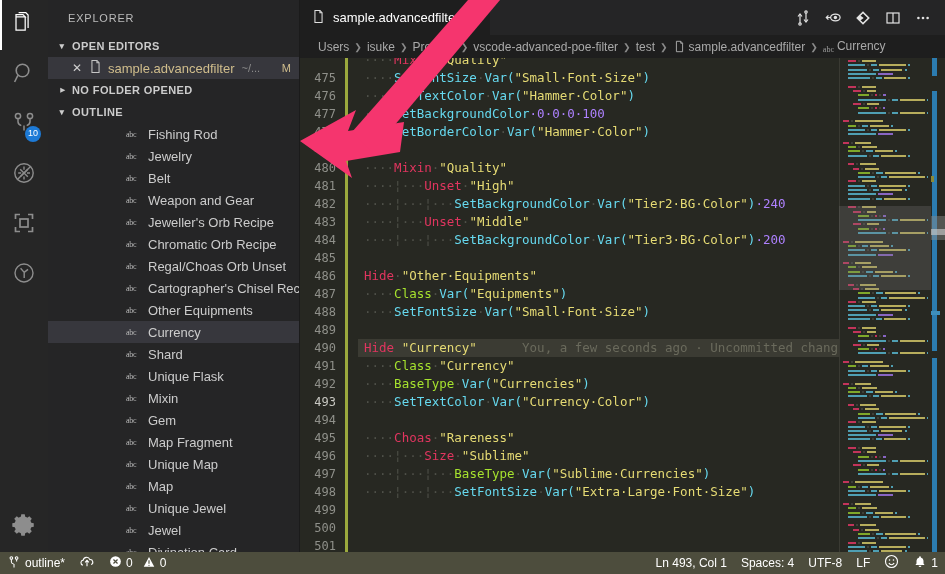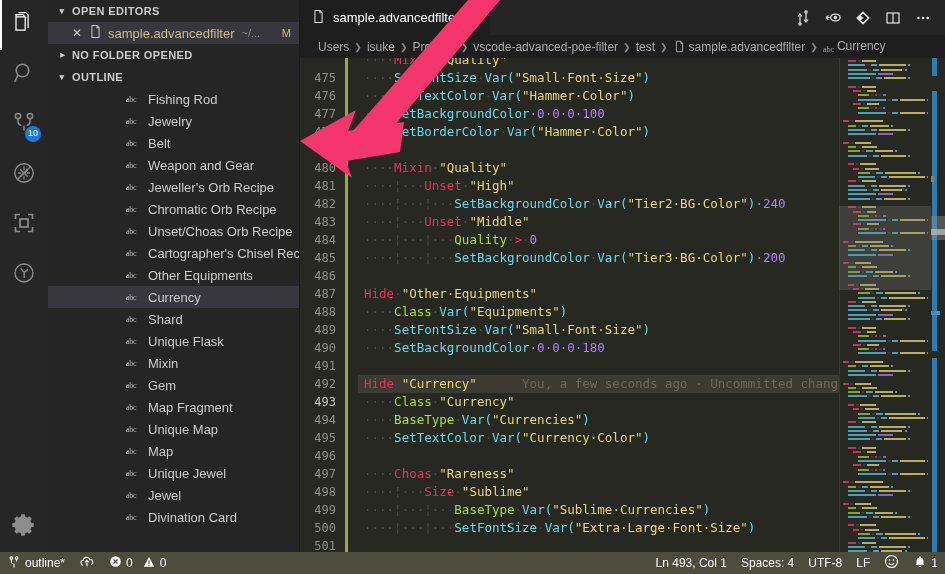--- a/index.html
+++ b/index.html
@@ -232,20 +232,21 @@
         <span>
           <svg width="26" height="26" viewBox="0 0 24 24" fill="currentColor">
             <path d="M12 8.3a3.7 3.7 0 100 7.4 3.7 3.7 0 000-7.4zm0 5.6a1.9 1.9 0 110-3.8 1.9 1.9 0 010 3.8z"></path>
             <path d="M21 13.6v-3.2l-2.3-.4a6.9 6.9 0 00-.8-1.9l1.3-1.9-2.3-2.3-1.9 1.3a6.9 6.9 0 00-1.9-.8L12.7 2H9.5l-.4 2.4a6.9 6.9 0 00-1.9.8L5.3 3.9 3 6.2l1.3 1.9a6.9 6.9 0 00-.8 1.9L1.2 10.4v3.2l2.3.4c.2.7.5 1.3.8 1.9L3 17.8l2.3 2.3 1.9-1.3c.6.4 1.2.6 1.9.8l.4 2.4h3.2l.4-2.4c.7-.2 1.3-.4 1.9-.8l1.9 1.3 2.3-2.3-1.3-1.9c.4-.6.6-1.2.8-1.9L21 13.6z"></path>
           </svg>
         </span>
       </div>
     </div>
 
     <div class="sidebar">
+      <div class="sb-title">EXPLORER</div>
 
       <div class="sb-section-head">
         <span class="twisty">▾</span>
         <span>OPEN EDITORS</span>
       </div>
 
       <div class="oe-row">
         <span class="oe-close">✕</span>
         <span class="file-glyph">
           <svg width="15" height="15" viewBox="0 0 16 16" fill="none" stroke="#c5c5c5" stroke-width="1.1">
@@ -288,21 +289,21 @@
           <div class="ol-row">
             <span class="abc-ic">abc</span>
             <span class="ol-label">Jeweller's Orb Recipe</span>
           </div>
           <div class="ol-row">
             <span class="abc-ic">abc</span>
             <span class="ol-label">Chromatic Orb Recipe</span>
           </div>
           <div class="ol-row">
             <span class="abc-ic">abc</span>
-            <span class="ol-label">Unset/Choas Orb Recipe</span>
+            <span class="ol-label">Regal/Choas Orb Unset</span>
           </div>
           <div class="ol-row">
             <span class="abc-ic">abc</span>
             <span class="ol-label">Cartographer's Chisel Recipe</span>
           </div>
           <div class="ol-row">
             <span class="abc-ic">abc</span>
             <span class="ol-label">Other Equipments</span>
           </div>
           <div class="ol-row selected">
@@ -465,27 +466,25 @@
               <div class="cl"><span class="ig">····</span><span class="kw">Mixin</span><span class="ig"> </span><span class="str">"Quality"</span></div>
               <div class="cl"><span class="ig">····</span><span class="fn">SetFontSize</span><span class="ig">·</span><span class="fn">Var(</span><span class="str">"Small·Font·Size"</span><span class="fn">)</span></div>
               <div class="cl"><span class="ig">····</span><span class="fn">SetTextColor</span><span class="ig">·</span><span class="fn">Var(</span><span class="str">"Hammer·Color"</span><span class="fn">)</span></div>
               <div class="cl"><span class="ig">····</span><span class="fn">SetBackgroundColor</span><span class="num">·0·0·0·100</span></div>
               <div class="cl"><span class="ig">····</span><span class="fn">SetBorderColor</span><span class="ig">·</span><span class="fn">Var(</span><span class="str">"Hammer·Color"</span><span class="fn">)</span></div>
               <div class="cl"></div>
               <div class="cl"><span class="ig">····</span><span class="kw">Mixin</span><span class="ig">·</span><span class="str">"Quality"</span></div>
               <div class="cl"><span class="ig">····</span><span class="ig">¦···</span><span class="kw">Unset</span><span class="ig">·</span><span class="str">"High"</span></div>
               <div class="cl"><span class="ig">····</span><span class="ig">¦···</span><span class="ig">¦···</span><span class="fn">SetBackgroundColor</span><span class="ig">·</span><span class="fn">Var(</span><span class="str">"Tier2·BG·Color"</span><span class="fn">)</span><span class="num">·240</span></div>
               <div class="cl"><span class="ig">····</span><span class="ig">¦···</span><span class="kw">Unset</span><span class="ig">·</span><span class="str">"Middle"</span></div>
-              <div class="cl"><span class="ig">····</span><span class="ig">¦···</span><span class="ig">¦···</span><span class="prop">Quality</span><span class="ig">·</span><span class="op">&gt;</span><span class="ig">·</span><span class="num">0</span></div>
               <div class="cl"><span class="ig">····</span><span class="ig">¦···</span><span class="ig">¦···</span><span class="fn">SetBackgroundColor</span><span class="ig">·</span><span class="fn">Var(</span><span class="str">"Tier3·BG·Color"</span><span class="fn">)</span><span class="num">·200</span></div>
               <div class="cl"></div>
               <div class="cl"><span class="kw">Hide</span><span class="ig">·</span><span class="str">"Other·Equipments"</span></div>
               <div class="cl"><span class="ig">····</span><span class="prop">Class</span><span class="ig">·</span><span class="fn">Var(</span><span class="str">"Equipments"</span><span class="fn">)</span></div>
               <div class="cl"><span class="ig">····</span><span class="fn">SetFontSize</span><span class="ig">·</span><span class="fn">Var(</span><span class="str">"Small·Font·Size"</span><span class="fn">)</span></div>
-              <div class="cl"><span class="ig">····</span><span class="fn">SetBackgroundColor</span><span class="num">·0·0·0·180</span></div>
               <div class="cl"></div>
               <div class="cl current"><span class="kw">Hide</span><span class="ig"> </span><span class="str">"Currency"</span><span class="blame">      You, a few seconds ago · Uncommitted changes</span></div>
               <div class="cl"><span class="ig">····</span><span class="prop">Class</span><span class="ig">·</span><span class="str">"Currency"</span></div>
               <div class="cl"><span class="ig">····</span><span class="prop">BaseType</span><span class="ig">·</span><span class="fn">Var(</span><span class="str">"Currencies"</span><span class="fn">)</span></div>
               <div class="cl"><span class="ig">····</span><span class="fn">SetTextColor</span><span class="ig">·</span><span class="fn">Var(</span><span class="str">"Currency·Color"</span><span class="fn">)</span></div>
               <div class="cl"></div>
               <div class="cl"><span class="ig">····</span><span class="kw">Choas</span><span class="ig">·</span><span class="str">"Rareness"</span></div>
               <div class="cl"><span class="ig">····</span><span class="ig">¦···</span><span class="kw">Size</span><span class="ig">·</span><span class="str">"Sublime"</span></div>
               <div class="cl"><span class="ig">····</span><span class="ig">¦···</span><span class="ig">¦···</span><span class="prop">BaseType</span><span class="ig">·</span><span class="fn">Var(</span><span class="str">"Sublime·Currencies"</span><span class="fn">)</span></div>
               <div class="cl"><span class="ig">····</span><span class="ig">¦···</span><span class="ig">¦···</span><span class="fn">SetFontSize</span><span class="ig">·</span><span class="fn">Var(</span><span class="str">"Extra·Large·Font·Size"</span><span class="fn">)</span></div>

